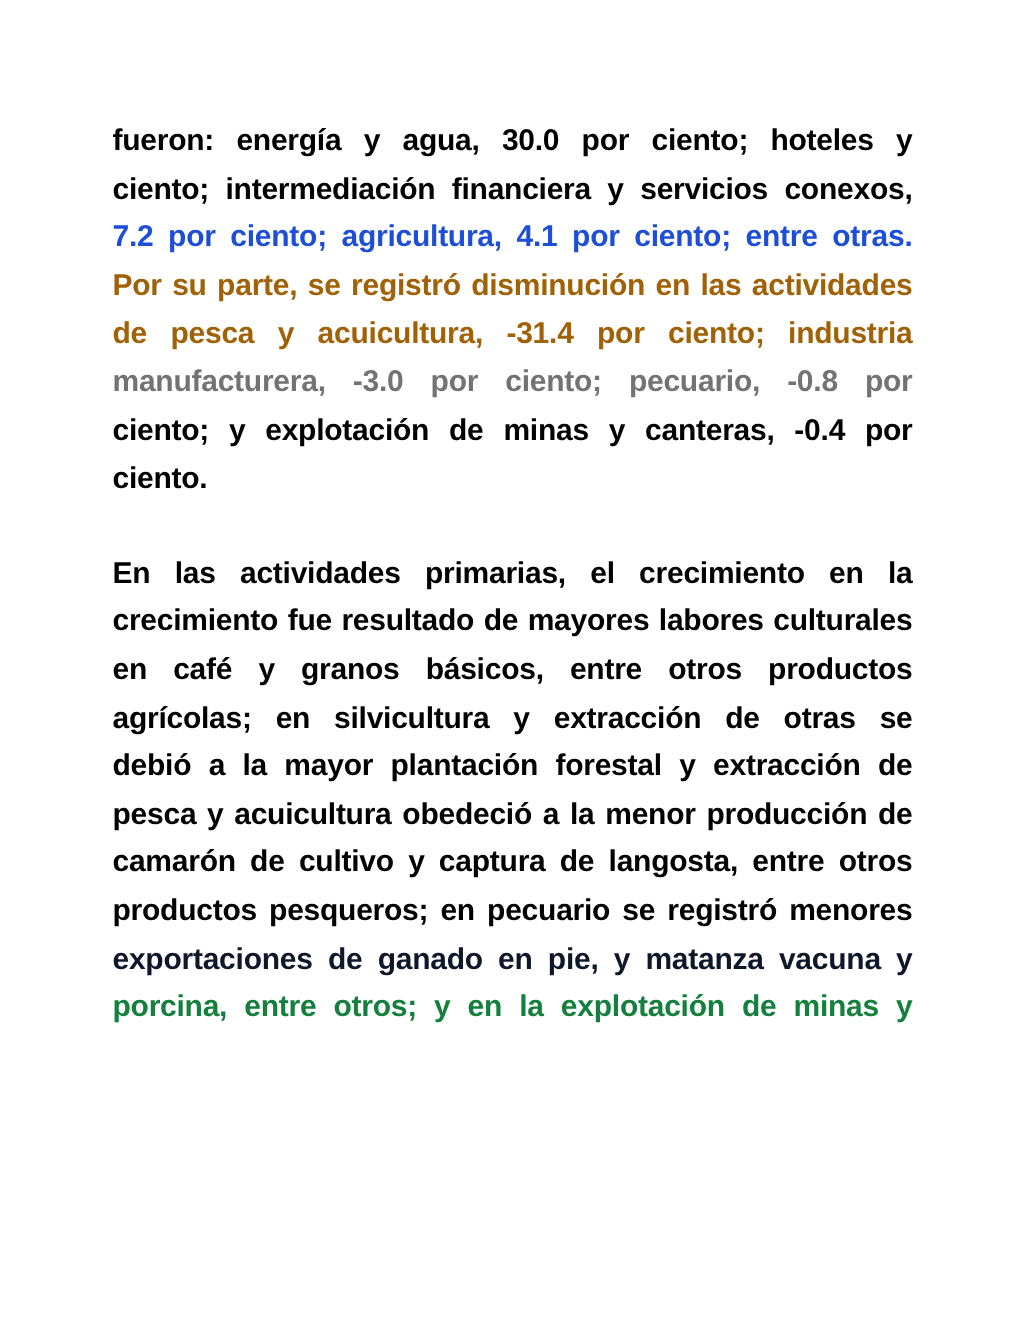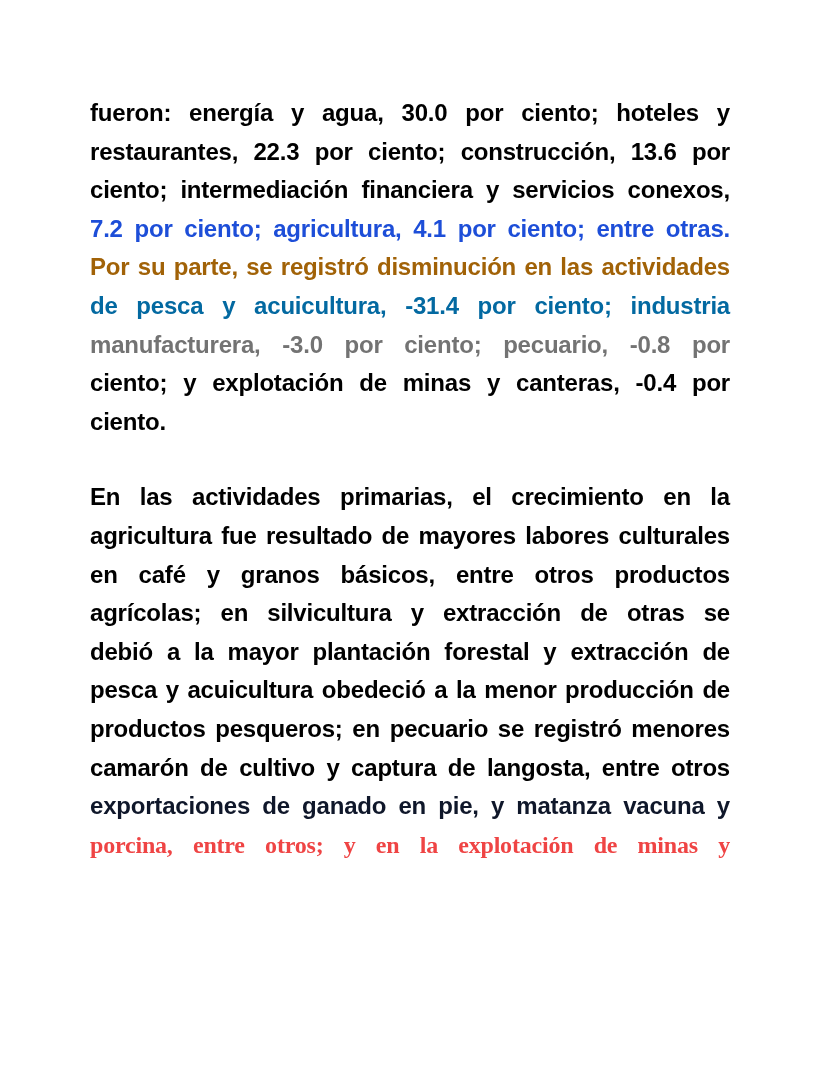--- a/index.html
+++ b/index.html
@@ -37,35 +37,34 @@
     text-align-last: left;
   }
 </style>
 </head>
 <body style="background: rgb(255, 255, 255);">
 
 <div class="doc-page">
   <div>
       <div class="paragraph">
         <div class="line" style="color: rgb(0, 0, 0);">fueron: energía y agua, 30.0 por ciento; hoteles y</div>
-        <div class="line" style="color: rgb(0, 0, 0);">restaurantes, 22.3 por ciento; construcción, 13.6 por</div>
         <div class="line" style="color: rgb(0, 0, 0);">ciento; intermediación financiera y servicios conexos,</div>
         <div class="line" style="color: #1d4ed8;">7.2 por ciento; agricultura, 4.1 por ciento; entre otras.</div>
         <div class="line" style="color: #a16207;">Por su parte, se registró disminución en las actividades</div>
-        <div class="line" style="color: #0369a1;">de pesca y acuicultura, -31.4 por ciento; industria</div>
+        <div class="line" style="color: #a16207;">de pesca y acuicultura, -31.4 por ciento; industria</div>
         <div class="line" style="color: #737373;">manufacturera, -3.0 por ciento; pecuario, -0.8 por</div>
         <div class="line" style="color: rgb(0, 0, 0);">ciento; y explotación de minas y canteras, -0.4 por</div>
         <div class="line last-left" style="color: rgb(0, 0, 0);">ciento.</div>
       </div>
       <div class="paragraph">
         <div class="line" style="color: rgb(0, 0, 0);">En las actividades primarias, el crecimiento en la</div>
-        <div class="line" style="color: rgb(0, 0, 0);">agricultura fue resultado de mayores labores culturales</div>
+        <div class="line" style="color: rgb(0, 0, 0);">crecimiento fue resultado de mayores labores culturales</div>
         <div class="line" style="color: rgb(0, 0, 0);">en café y granos básicos, entre otros productos</div>
         <div class="line" style="color: rgb(0, 0, 0);">agrícolas; en silvicultura y extracción de otras se</div>
         <div class="line" style="color: rgb(0, 0, 0);">debió a la mayor plantación forestal y extracción de</div>
         <div class="line" style="color: rgb(0, 0, 0);">pesca y acuicultura obedeció a la menor producción de</div>
+        <div class="line" style="color: rgb(0, 0, 0);">camarón de cultivo y captura de langosta, entre otros</div>
         <div class="line" style="color: rgb(0, 0, 0);">productos pesqueros; en pecuario se registró menores</div>
-        <div class="line" style="color: rgb(0, 0, 0);">camarón de cultivo y captura de langosta, entre otros</div>
         <div class="line" style="color: #0f172a;">exportaciones de ganado en pie, y matanza vacuna y</div>
-        <div class="line" style="color: #ef4444; font-family: Liberation Serif, serif;">porcina, entre otros; y en la explotación de minas y</div>
+        <div class="line" style="color: #15803d;">porcina, entre otros; y en la explotación de minas y</div>
       </div>
     </div>
 </div>
 
 </body></html>

